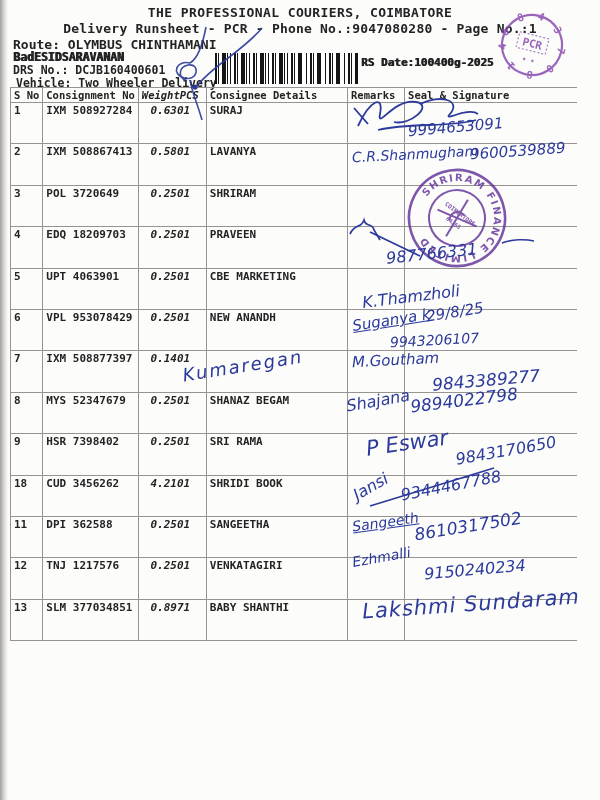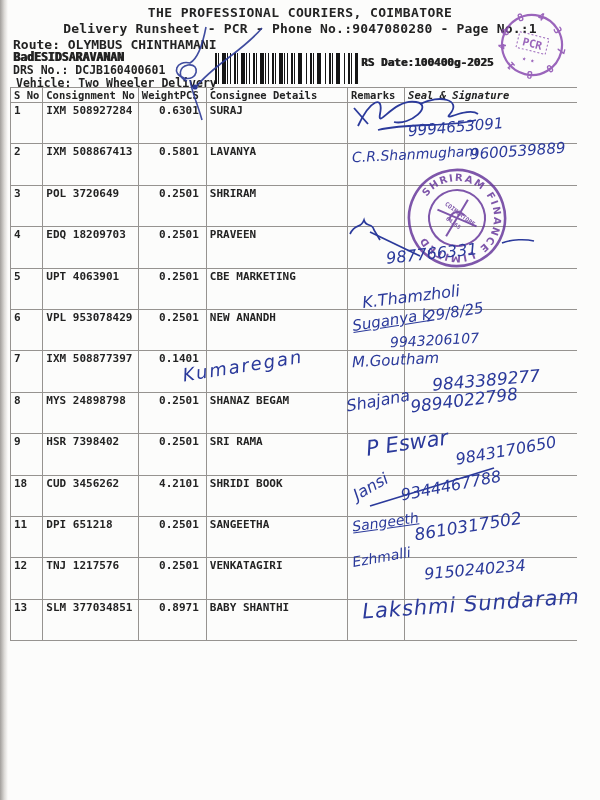--- a/index.html
+++ b/index.html
@@ -22,22 +22,22 @@
       #161616 3px,#161616 4px,#fff 4px,#fff 7px,
       #161616 7px,#161616 11px,#fff 11px,#fff 12.5px,
       #161616 12.5px,#161616 13.5px,#fff 13.5px,#fff 15px,
       #161616 15px,#161616 16px,#fff 16px,#fff 19px);}
   table.runsheet{position:absolute;left:10px;top:87px;width:567px;border-collapse:collapse;}
   .runsheet th,.runsheet td{border:1px solid #969390;font-weight:bold;vertical-align:top;
       padding:1px 3px;text-align:left;white-space:pre;}
   .runsheet th{font-size:10.5px;height:12px;}
   .runsheet td{font-size:11px;}
   .runsheet tr.data{height:41.4px;}
-  .col-seal{border-right:none !important;font-style:italic;}
-  .wp{display:flex;justify-content:flex-end;padding-right:4px;}
+  .col-seal{border-right:none !important;}
+  .wp{display:flex;justify-content:center;padding-right:4px;font-style:italic;}
   .ov{position:absolute;left:0;top:0;width:600px;height:800px;pointer-events:none;}
   .ink{position:absolute;color:#2b3a9b;font-family:"DejaVu Sans",sans-serif;
        font-style:italic;white-space:pre;}
   .u{text-decoration:underline;}
   svg{position:absolute;overflow:visible;}
 </style>
 </head>
 <body>
 
 <div class="paper">
@@ -126,21 +126,21 @@
     <tr class="data">
           <td>7</td>
           <td>IXM 508877397</td>
           <td><span class="wp"><span>0.140</span><span>1</span></span></td>
           <td></td>
           <td></td>
           <td class="col-seal"></td>
         </tr>
     <tr class="data">
           <td>8</td>
-          <td>MYS 24898798</td>
+          <td>MYS 52347679</td>
           <td><span class="wp"><span>0.250</span><span>1</span></span></td>
           <td>SHANAZ BEGAM</td>
           <td></td>
           <td class="col-seal"></td>
         </tr>
     <tr class="data">
           <td>9</td>
           <td>HSR 7398402</td>
           <td><span class="wp"><span>0.250</span><span>1</span></span></td>
           <td>SRI RAMA</td>
@@ -150,21 +150,21 @@
     <tr class="data">
           <td>18</td>
           <td>CUD 3456262</td>
           <td><span class="wp"><span>4.210</span><span>1</span></span></td>
           <td>SHRIDI BOOK</td>
           <td></td>
           <td class="col-seal"></td>
         </tr>
     <tr class="data">
           <td>11</td>
-          <td>DPI 651218</td>
+          <td>DPI 362588</td>
           <td><span class="wp"><span>0.250</span><span>1</span></span></td>
           <td>SANGEETHA</td>
           <td></td>
           <td class="col-seal"></td>
         </tr>
     <tr class="data">
           <td>12</td>
           <td>TNJ 1217576</td>
           <td><span class="wp"><span>0.250</span><span>1</span></span></td>
           <td>VENKATAGIRI</td>

